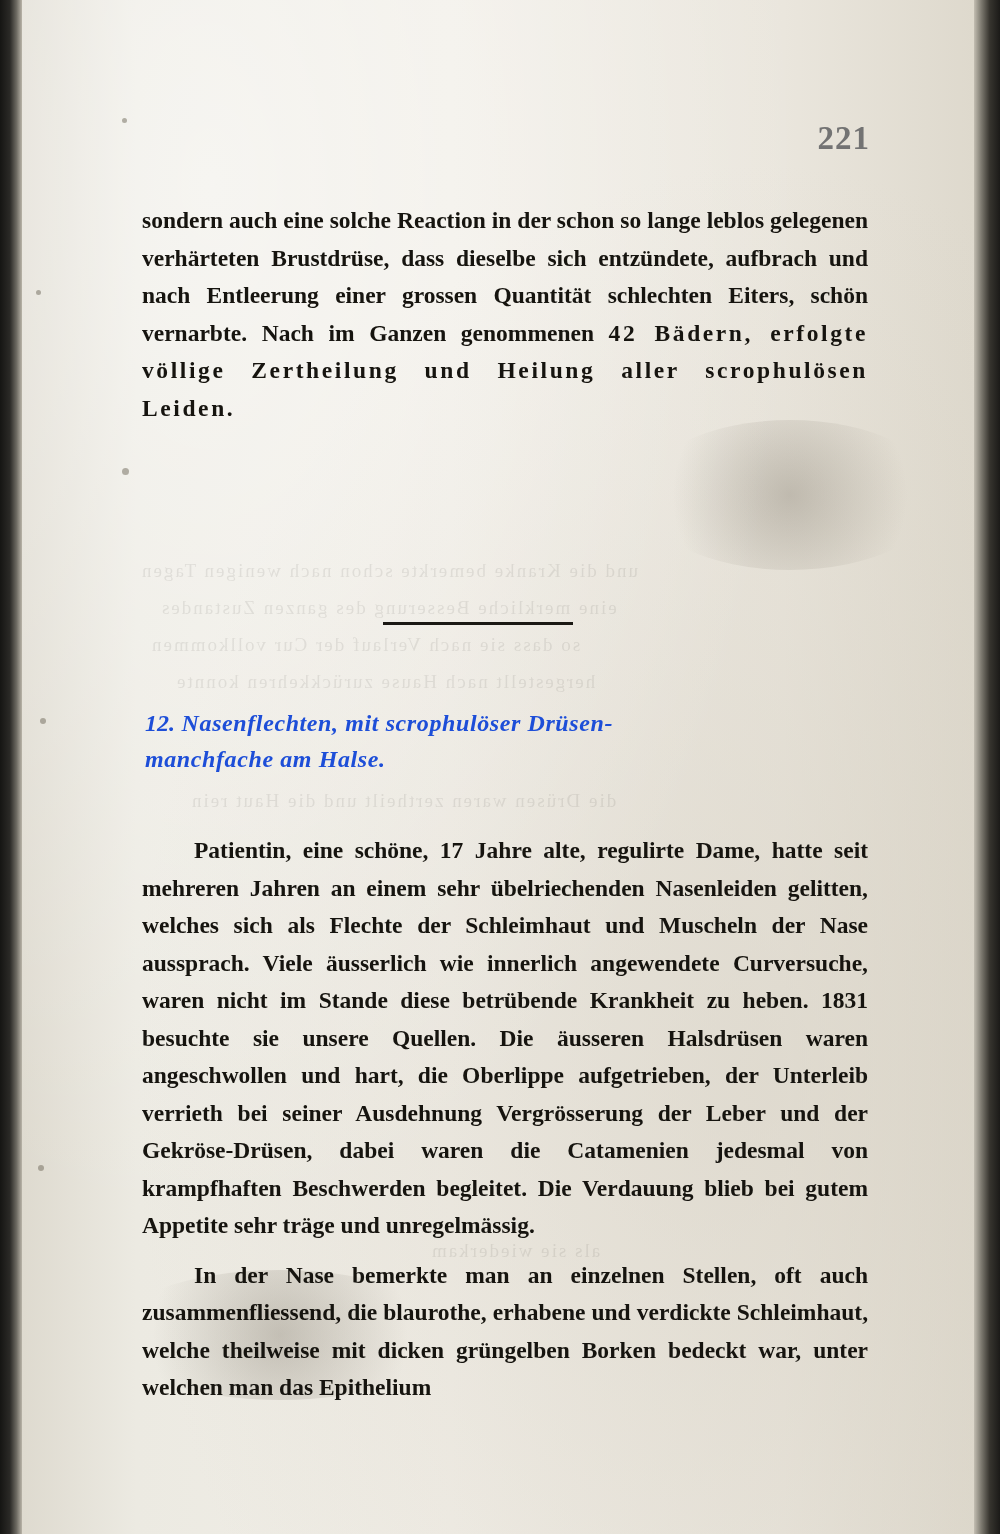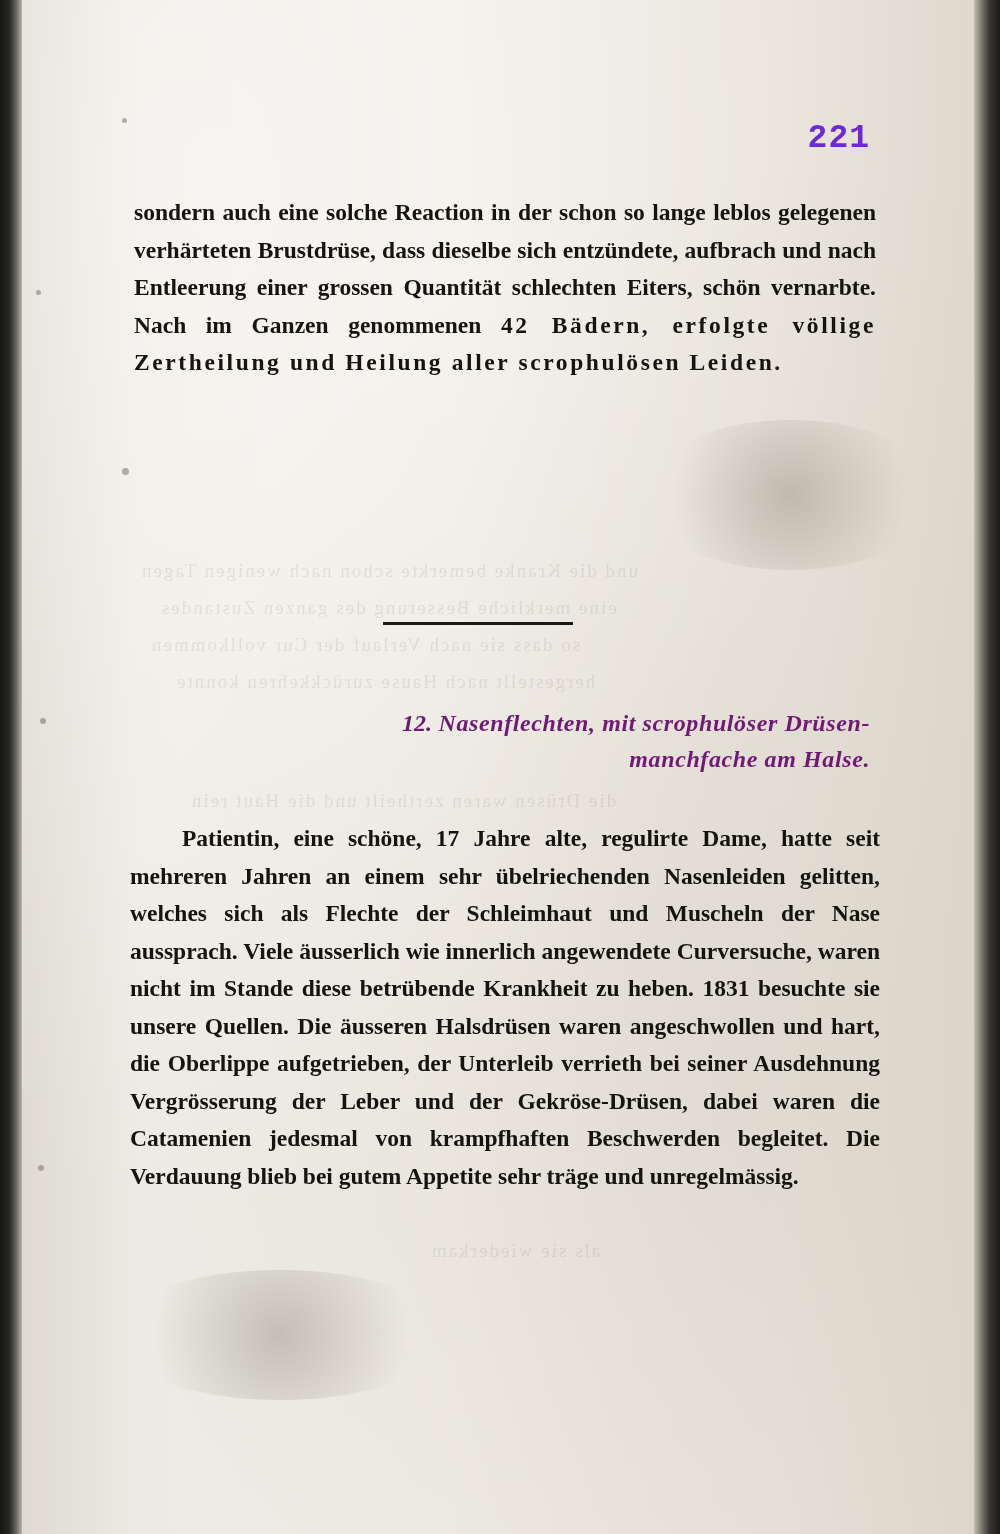--- a/index.html
+++ b/index.html
@@ -59,65 +59,65 @@
     position: absolute;
     left: 115px;
     right: 120px;
     top: 0;
     bottom: 0;
   }
   .folio {
     position: absolute;
     top: 120px;
     right: 10px;
-    font-family: Liberation Mono, monospace;
+    font-family: Liberation Serif, serif;
     font-weight: bold;
     font-size: 33px;
     letter-spacing: 1px;
-    color: #6d28d9;
+    color: #737373;
   }
   .body-text {
     position: absolute;
     top: 190px;
     left: 15px;
     right: 0;
     font-size: 23.5px;
     line-height: 37.5px;
     color: #16140f;
     font-weight: bold;
     text-align: justify;
   }
   .body-text p {
-    margin: 4px;
+    margin: 12px;
   }
   .indent {
     text-indent: 52px;
   }
   .spaced {
     letter-spacing: 2.6px;
   }
   .rule {
     position: absolute;
     top: 622px;
     left: 268px;
     width: 190px;
     height: 0;
     border-top: 3px solid #1b1914;
   }
   .section-heading {
     position: absolute;
     top: 705px;
     left: 30px;
     right: 10px;
-    text-align: right;
+    text-align: left;
     font-weight: bold;
     font-style: italic;
     font-size: 24px;
     line-height: 36px;
-    color: #701a75;
+    color: #1d4ed8;
     letter-spacing: 0.6px;
   }
   .section-heading .num {
     font-style: italic;
     font-weight: bold;
     letter-spacing: 0;
   }
   .section-heading .ttl {
     font-style: italic;
     font-weight: bold;
@@ -127,21 +127,21 @@
     top: 820px;
     left: 15px;
     right: 0;
     font-size: 23.5px;
     line-height: 37.5px;
     color: #16140f;
     font-weight: bold;
     text-align: justify;
   }
   .case-body p {
-    margin: 0;
+    margin: 12px;
   }
   
   .speck {
     position: absolute;
     background: #6e675a;
     border-radius: 50%;
     opacity: 0.5;
   }
   .smudge {
     position: absolute;
@@ -186,16 +186,17 @@
     <div class="rule"></div>
 
     <div class="section-heading">
       <span class="num">12.</span>
       <span class="ttl">Nasenflechten, mit scrophulöser Drüsen-</span><br>
       <span class="ttl">manchfache am Halse.</span>
     </div>
 
     <div class="case-body">
       <p class="indent">Patientin, eine schöne, 17 Jahre alte, regulirte Dame, hatte seit mehreren Jahren an einem sehr übelriechenden Nasenleiden gelitten, welches sich als Flechte der Schleimhaut und Muscheln der Nase aussprach. Viele äusserlich wie innerlich angewendete Curversuche, waren nicht im Stande diese betrübende Krankheit zu heben. 1831 besuchte sie unsere Quellen. Die äusseren Halsdrüsen waren angeschwollen und hart, die Oberlippe aufgetrieben, der Unterleib verrieth bei seiner Ausdehnung Vergrösserung der Leber und der Gekröse-Drüsen, dabei waren die Catamenien jedesmal von krampfhaften Beschwerden begleitet. Die Verdauung blieb bei gutem Appetite sehr träge und unregelmässig.</p>
+      <p class="indent">In der Nase bemerkte man an einzelnen Stellen, oft auch zusammenfliessend, die blaurothe, erhabene und verdickte Schleimhaut, welche theilweise mit dicken grüngelben Borken bedeckt war, unter welchen man das Epithelium</p>
     </div>
 
   </div>
 </div>
 
 </body></html>

